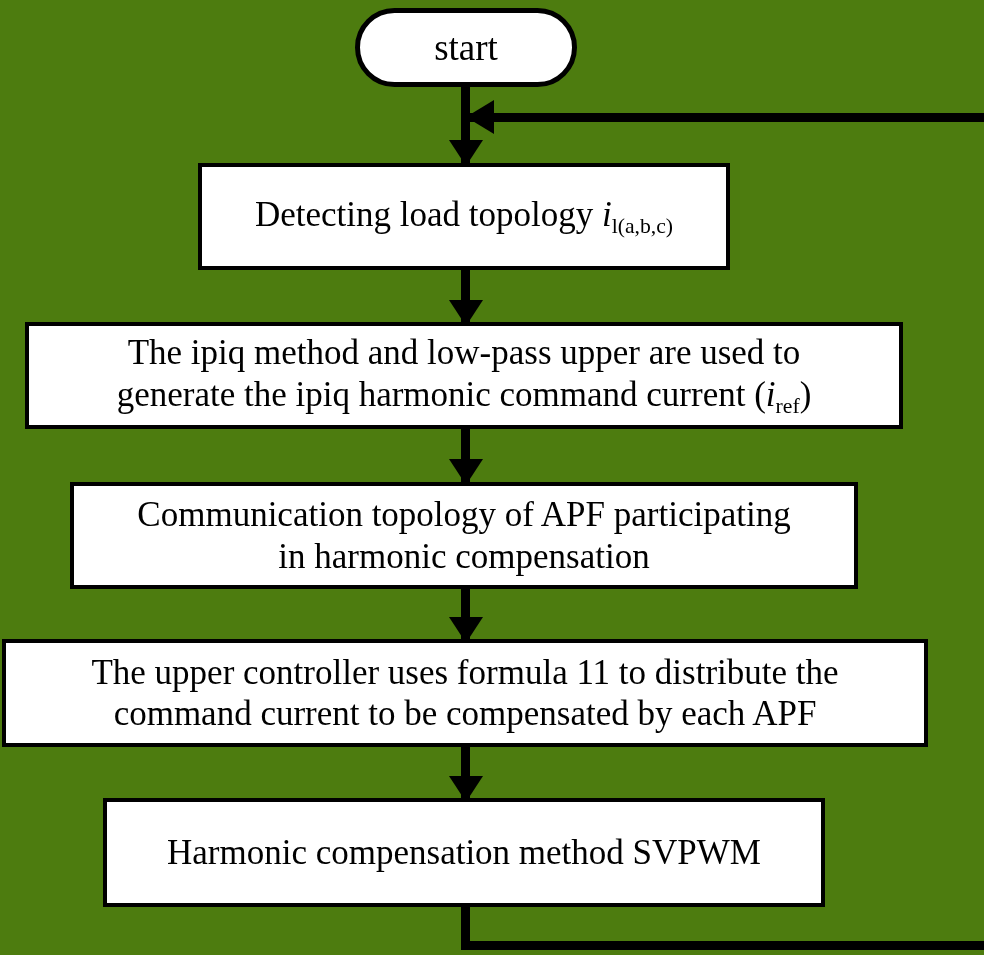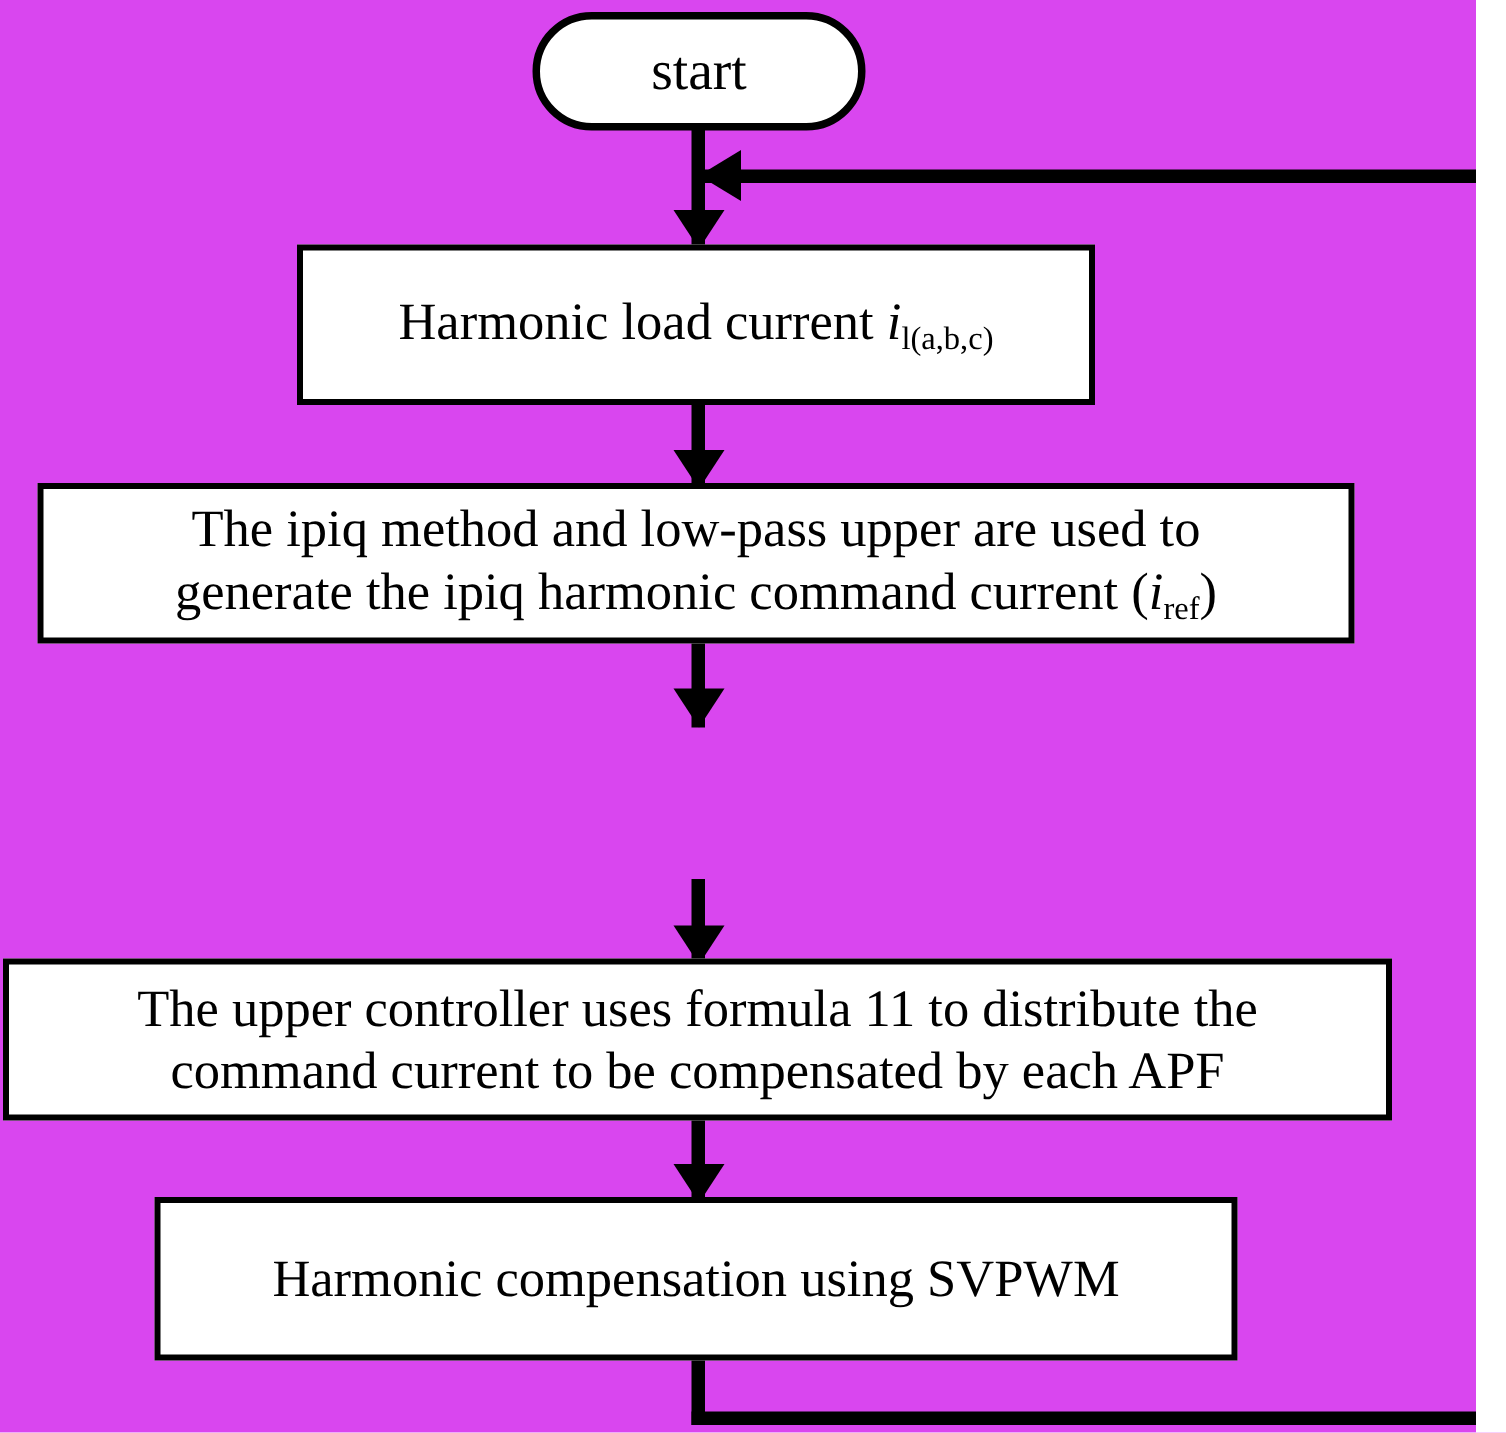--- a/index.html
+++ b/index.html
@@ -8,21 +8,21 @@
     background: #ffffff;
   }
   body {
     font-family: "Liberation Serif", "DejaVu Serif", serif;
     color: #000000;
   }
   #flowchart {
     position: relative;
     width: 984px;
     height: 955px;
-    background: #d946ef;
+    background: #4d7c0f;
     overflow: hidden;
   }
   .node {
     position: absolute;
     box-sizing: border-box;
     background: #ffffff;
     border: 4px solid #000000;
     display: flex;
     align-items: center;
     justify-content: center;
@@ -101,29 +101,32 @@
   <div class="hline" style="left:461px; top:941px; width:534px; height:9px;"></div>
   <div class="vline" style="left:986px; top:113px; width:9px; height:837px;"></div>
   <div class="hline" style="left:470px; top:113px; width:525px; height:9px;"></div>
   <div class="arrow-left" style="left:466px; top:100px;"></div>
 
   <div class="node terminal fs-start" style="left:355px; top:8px; width:222px; height:79px;">
     <span class="label">start</span>
   </div>
 
   <div class="node fs-box" style="left:198px; top:163px; width:532px; height:107px;">
-    <span class="label"><span>Harmonic load current </span><i class="mathvar">i</i><sub class="sb">l(a,b,c)</sub></span>
+    <span class="label"><span>Detecting load topology </span><i class="mathvar">i</i><sub class="sb">l(a,b,c)</sub></span>
   </div>
 
   <div class="node fs-box" style="left:25px; top:322px; width:878px; height:107px;">
     <span class="label"><span>The ipiq method and low-pass upper are used to</span><br><span>generate the ipiq harmonic command current (</span><i class="mathvar">i</i><sub class="sb">ref</sub><span>)</span></span>
   </div>
 
+  <div class="node fs-box" style="left:70px; top:482px; width:788px; height:107px;">
+    <span class="label"><span>Communication topology of APF participating</span><br><span>in harmonic compensation</span></span>
+  </div>
 
   <div class="node fs-box" style="left:2px; top:639px; width:926px; height:108px;">
     <span class="label"><span>The upper controller uses formula 11 to distribute the</span><br><span>command current to be compensated by each APF</span></span>
   </div>
 
   <div class="node fs-box" style="left:103px; top:798px; width:722px; height:109px;">
-    <span class="label">Harmonic compensation using SVPWM</span>
+    <span class="label">Harmonic compensation method SVPWM</span>
   </div>
 
 </div>
 
 </body></html>

